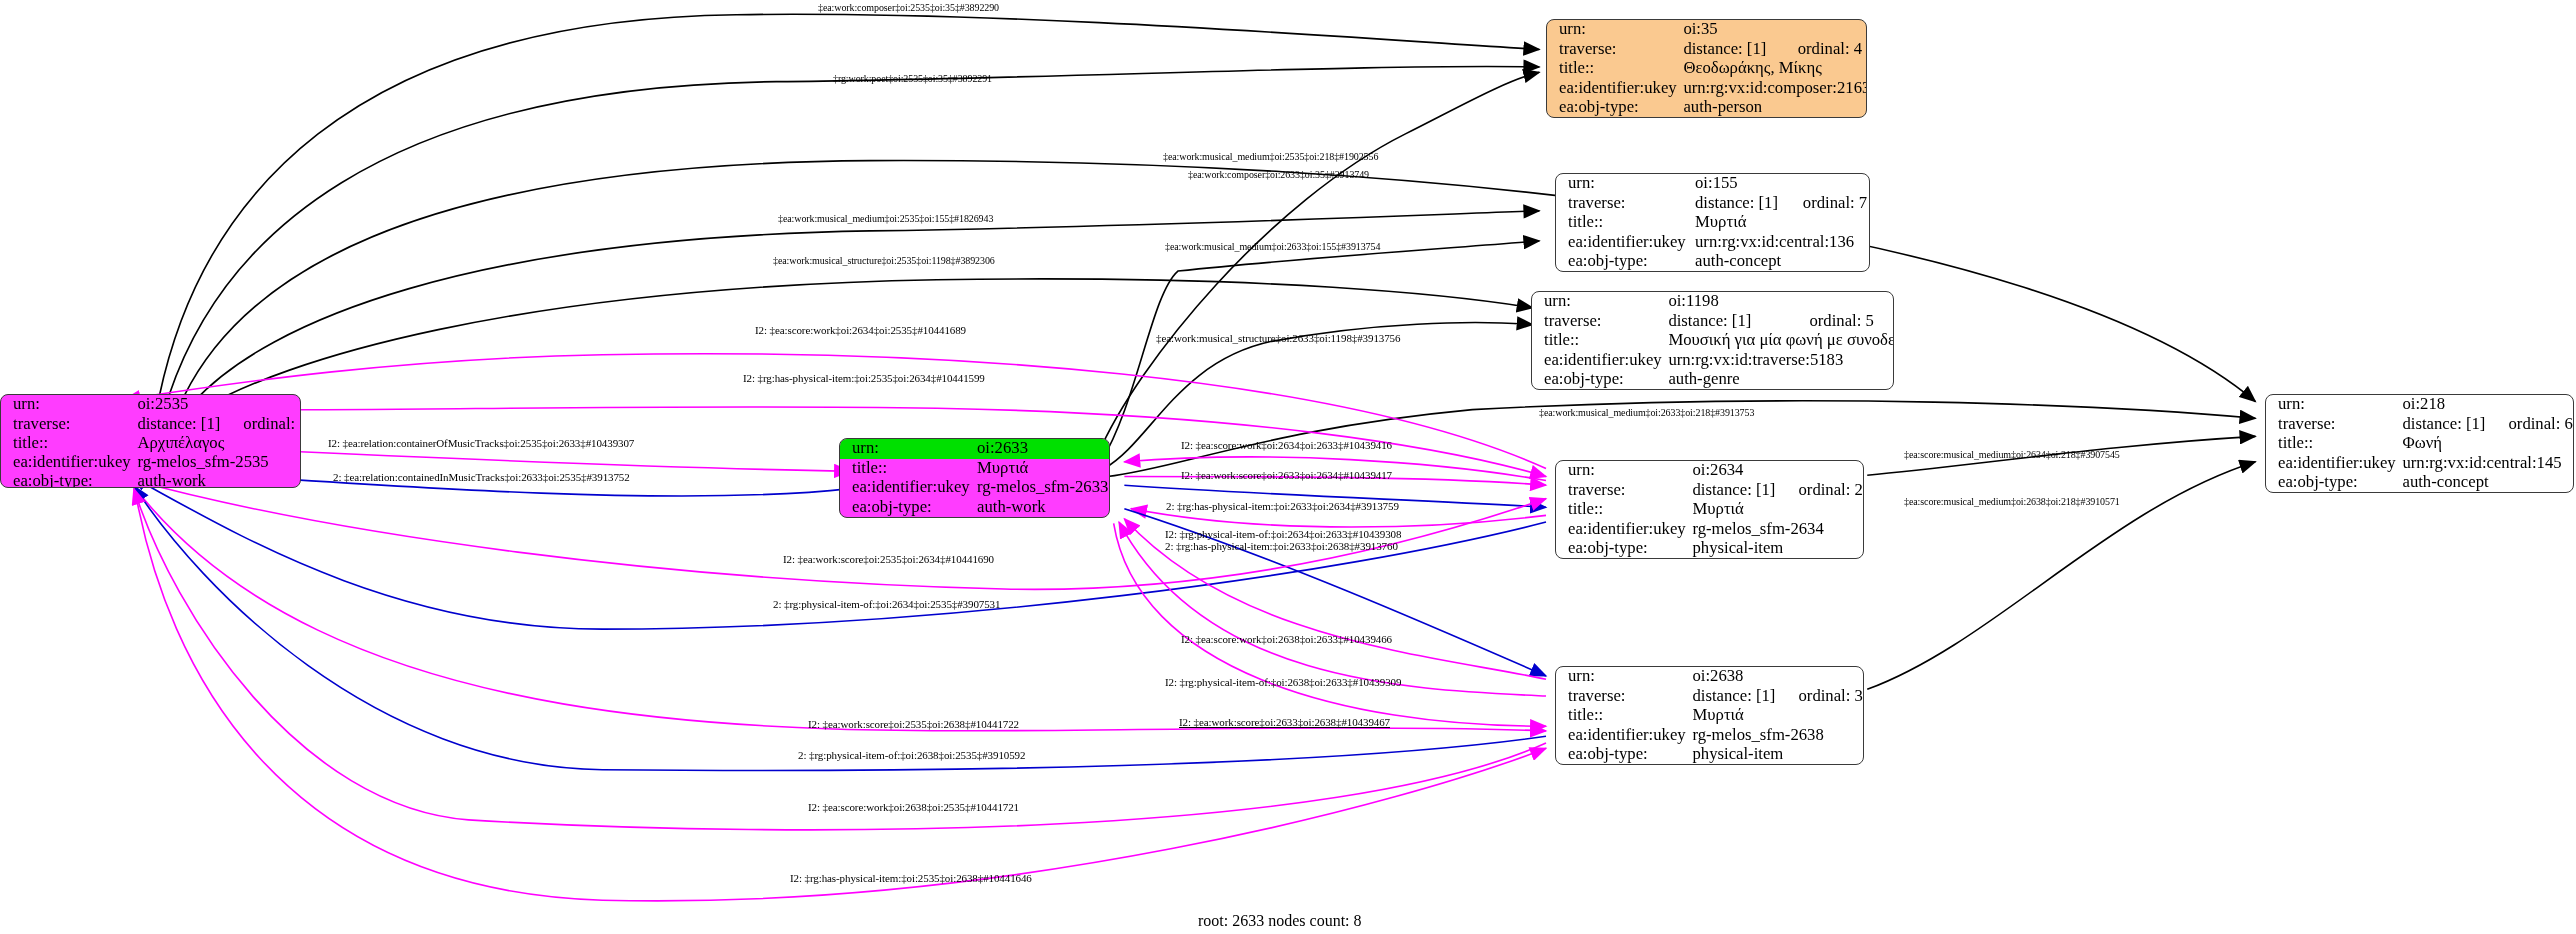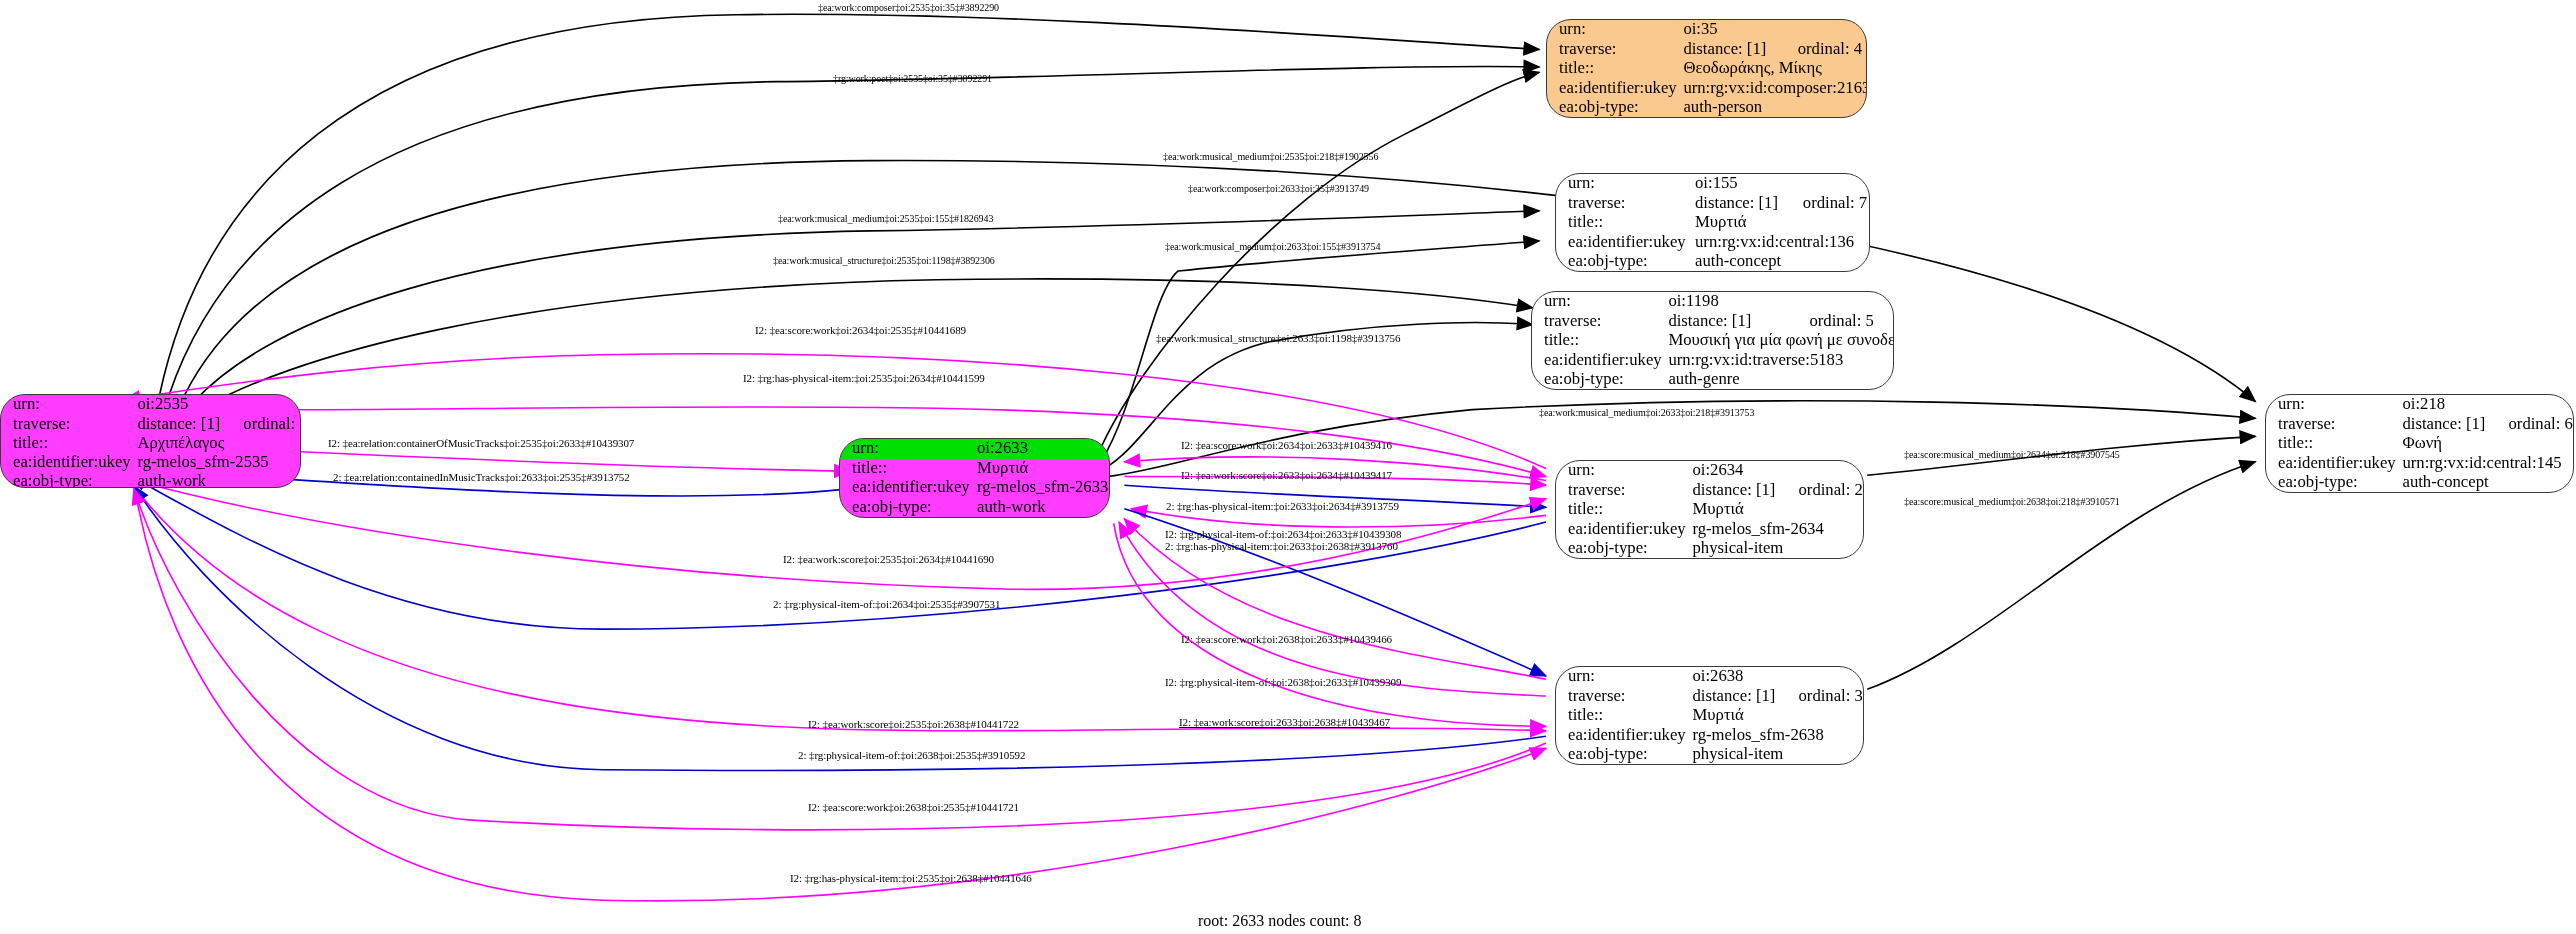--- a/index.html
+++ b/index.html
@@ -1,21 +1,21 @@
 <!DOCTYPE html>
 <html style="font-size:10.7px"><head>
 <meta charset="utf-8">
 <style>
   html,body{margin:0;padding:0;background:#ffffff;}
   body{width:2576px;height:935px;position:relative;overflow:hidden;
        font-family:"Liberation Serif","DejaVu Serif",serif;}
   #canvas{position:absolute;inset:0;width:2576px;height:935px;}
   svg.edges{position:absolute;left:0;top:0;width:2576px;height:935px;overflow:visible;}
 
-  .node{position:absolute;border:1.3px solid #3a3a3a;border-radius:25px;
+  .node{position:absolute;border:1.3px solid #3a3a3a;border-radius:8px;
         box-sizing:border-box;background:#ffffff;overflow:hidden;}
   .node table{border-collapse:collapse;width:100%;height:100%;}
   .node td{font-size:16.7px;line-height:1.0;color:#000;white-space:nowrap;
            padding:1.3px 0 1.3px 0;vertical-align:middle;}
   .k{padding-left:12px !important;}
   .v{padding-left:6.7px !important;margin-top:41px;}
   .node.magenta{background:#ff3cff;}
   .node.orange{background:#fac990;}
   .node.plain{background:#ffffff;}
   .hl{background:#00e000;}
@@ -327,21 +327,21 @@
             <td class="k">ea:obj-type:</td>
           <td class="v" colspan="2">auth-concept</td>
           </tr>
     </tbody>
       </table>
   </div>
 
   <div class="elabel" style="left:818px;top:2.7px;">‡ea:work:composer‡oi:2535‡oi:35‡#3892290</div>
   <div class="elabel" style="left:833px;top:74px;">‡rg:work:poet‡oi:2535‡oi:35‡#3892291</div>
   <div class="elabel" style="left:1163px;top:152px;">‡ea:work:musical_medium‡oi:2535‡oi:218‡#1902556</div>
-  <div class="elabel" style="left:1188px;top:170px;margin-top:14px;">‡ea:work:composer‡oi:2633‡oi:35‡#3913749</div>
+  <div class="elabel" style="left:1188px;top:170px;">‡ea:work:composer‡oi:2633‡oi:35‡#3913749</div>
   <div class="elabel" style="left:778px;top:214px;">‡ea:work:musical_medium‡oi:2535‡oi:155‡#1826943</div>
   <div class="elabel" style="left:773px;top:256px;">‡ea:work:musical_structure‡oi:2535‡oi:1198‡#3892306</div>
   <div class="elabel" style="left:1165px;top:242px;">‡ea:work:musical_medium‡oi:2633‡oi:155‡#3913754</div>
   <div class="elabel cond" style="left:755px;top:325px;">I2: ‡ea:score:work‡oi:2634‡oi:2535‡#10441689</div>
   <div class="elabel cond" style="left:1156px;top:333px;">‡ea:work:musical_structure‡oi:2633‡oi:1198‡#3913756</div>
   <div class="elabel cond" style="left:743px;top:373px;">I2: ‡rg:has-physical-item:‡oi:2535‡oi:2634‡#10441599</div>
   <div class="elabel" style="left:1539px;top:408px;">‡ea:work:musical_medium‡oi:2633‡oi:218‡#3913753</div>
   <div class="elabel cond" style="left:328px;top:438px;">I2: ‡ea:relation:containerOfMusicTracks‡oi:2535‡oi:2633‡#10439307</div>
   <div class="elabel cond" style="left:333px;top:472px;">2: ‡ea:relation:containedInMusicTracks‡oi:2633‡oi:2535‡#3913752</div>
   <div class="elabel cond" style="left:1181px;top:440px;">I2: ‡ea:score:work‡oi:2634‡oi:2633‡#10439416</div>

